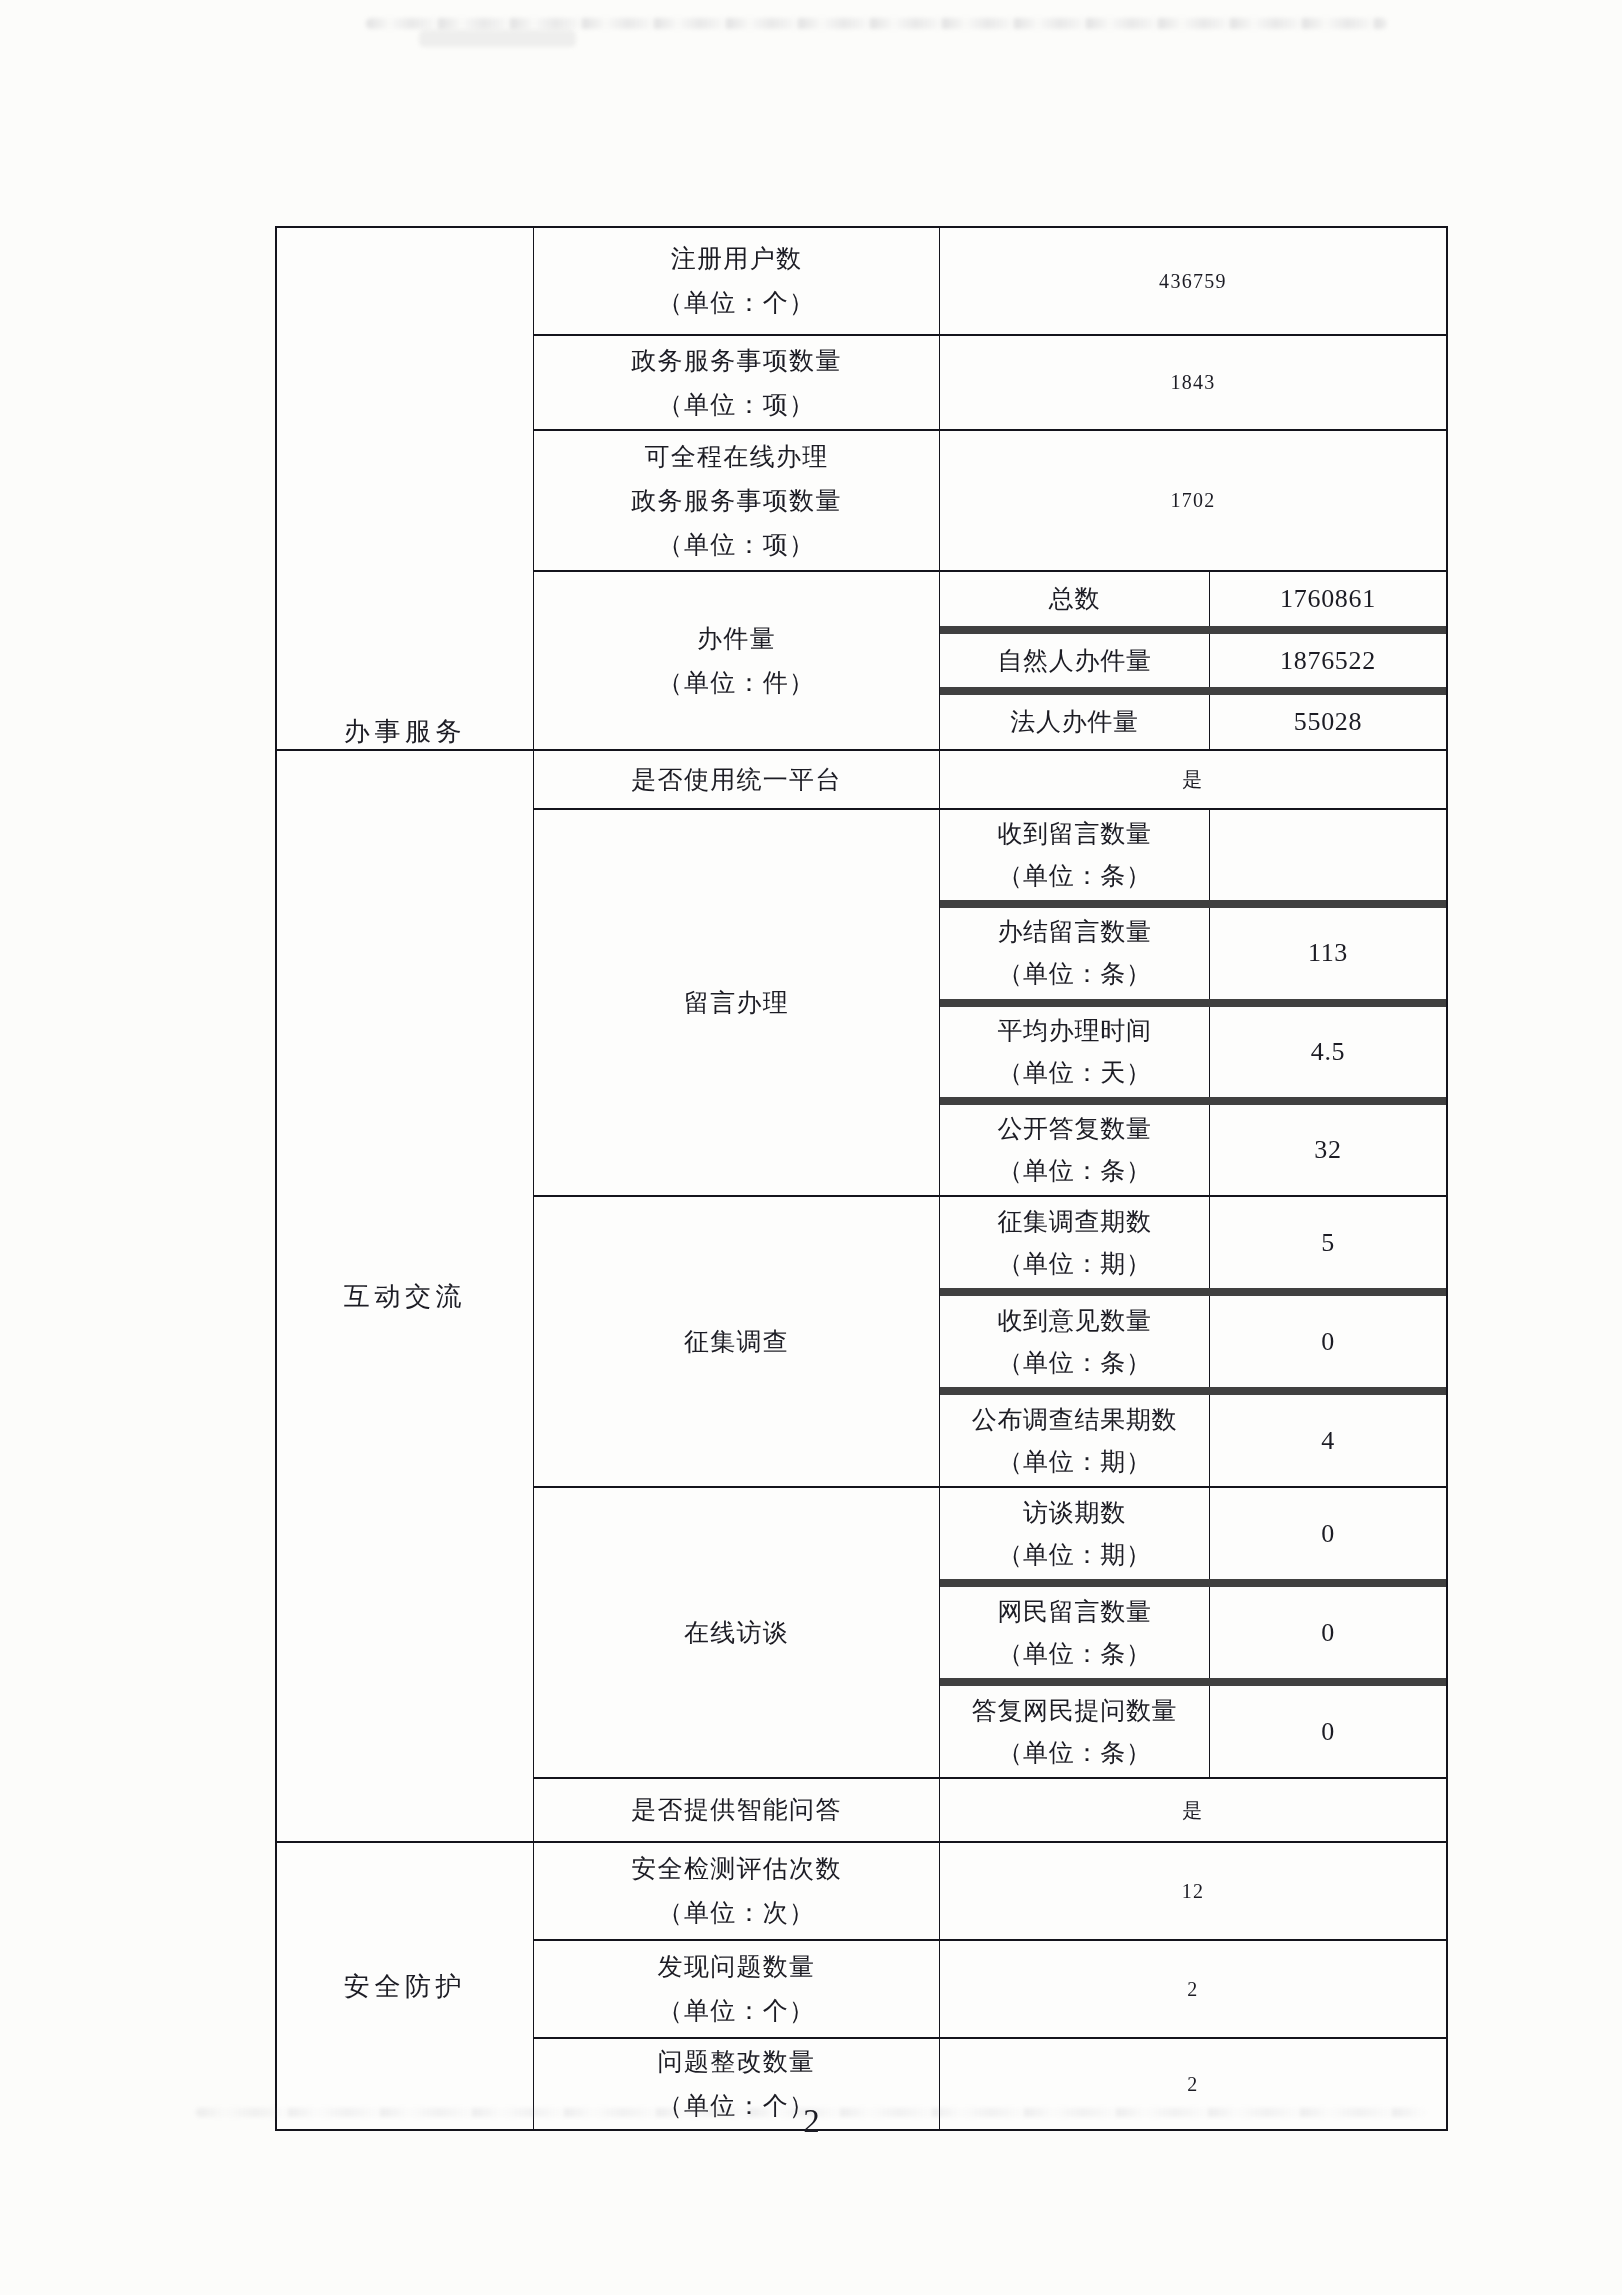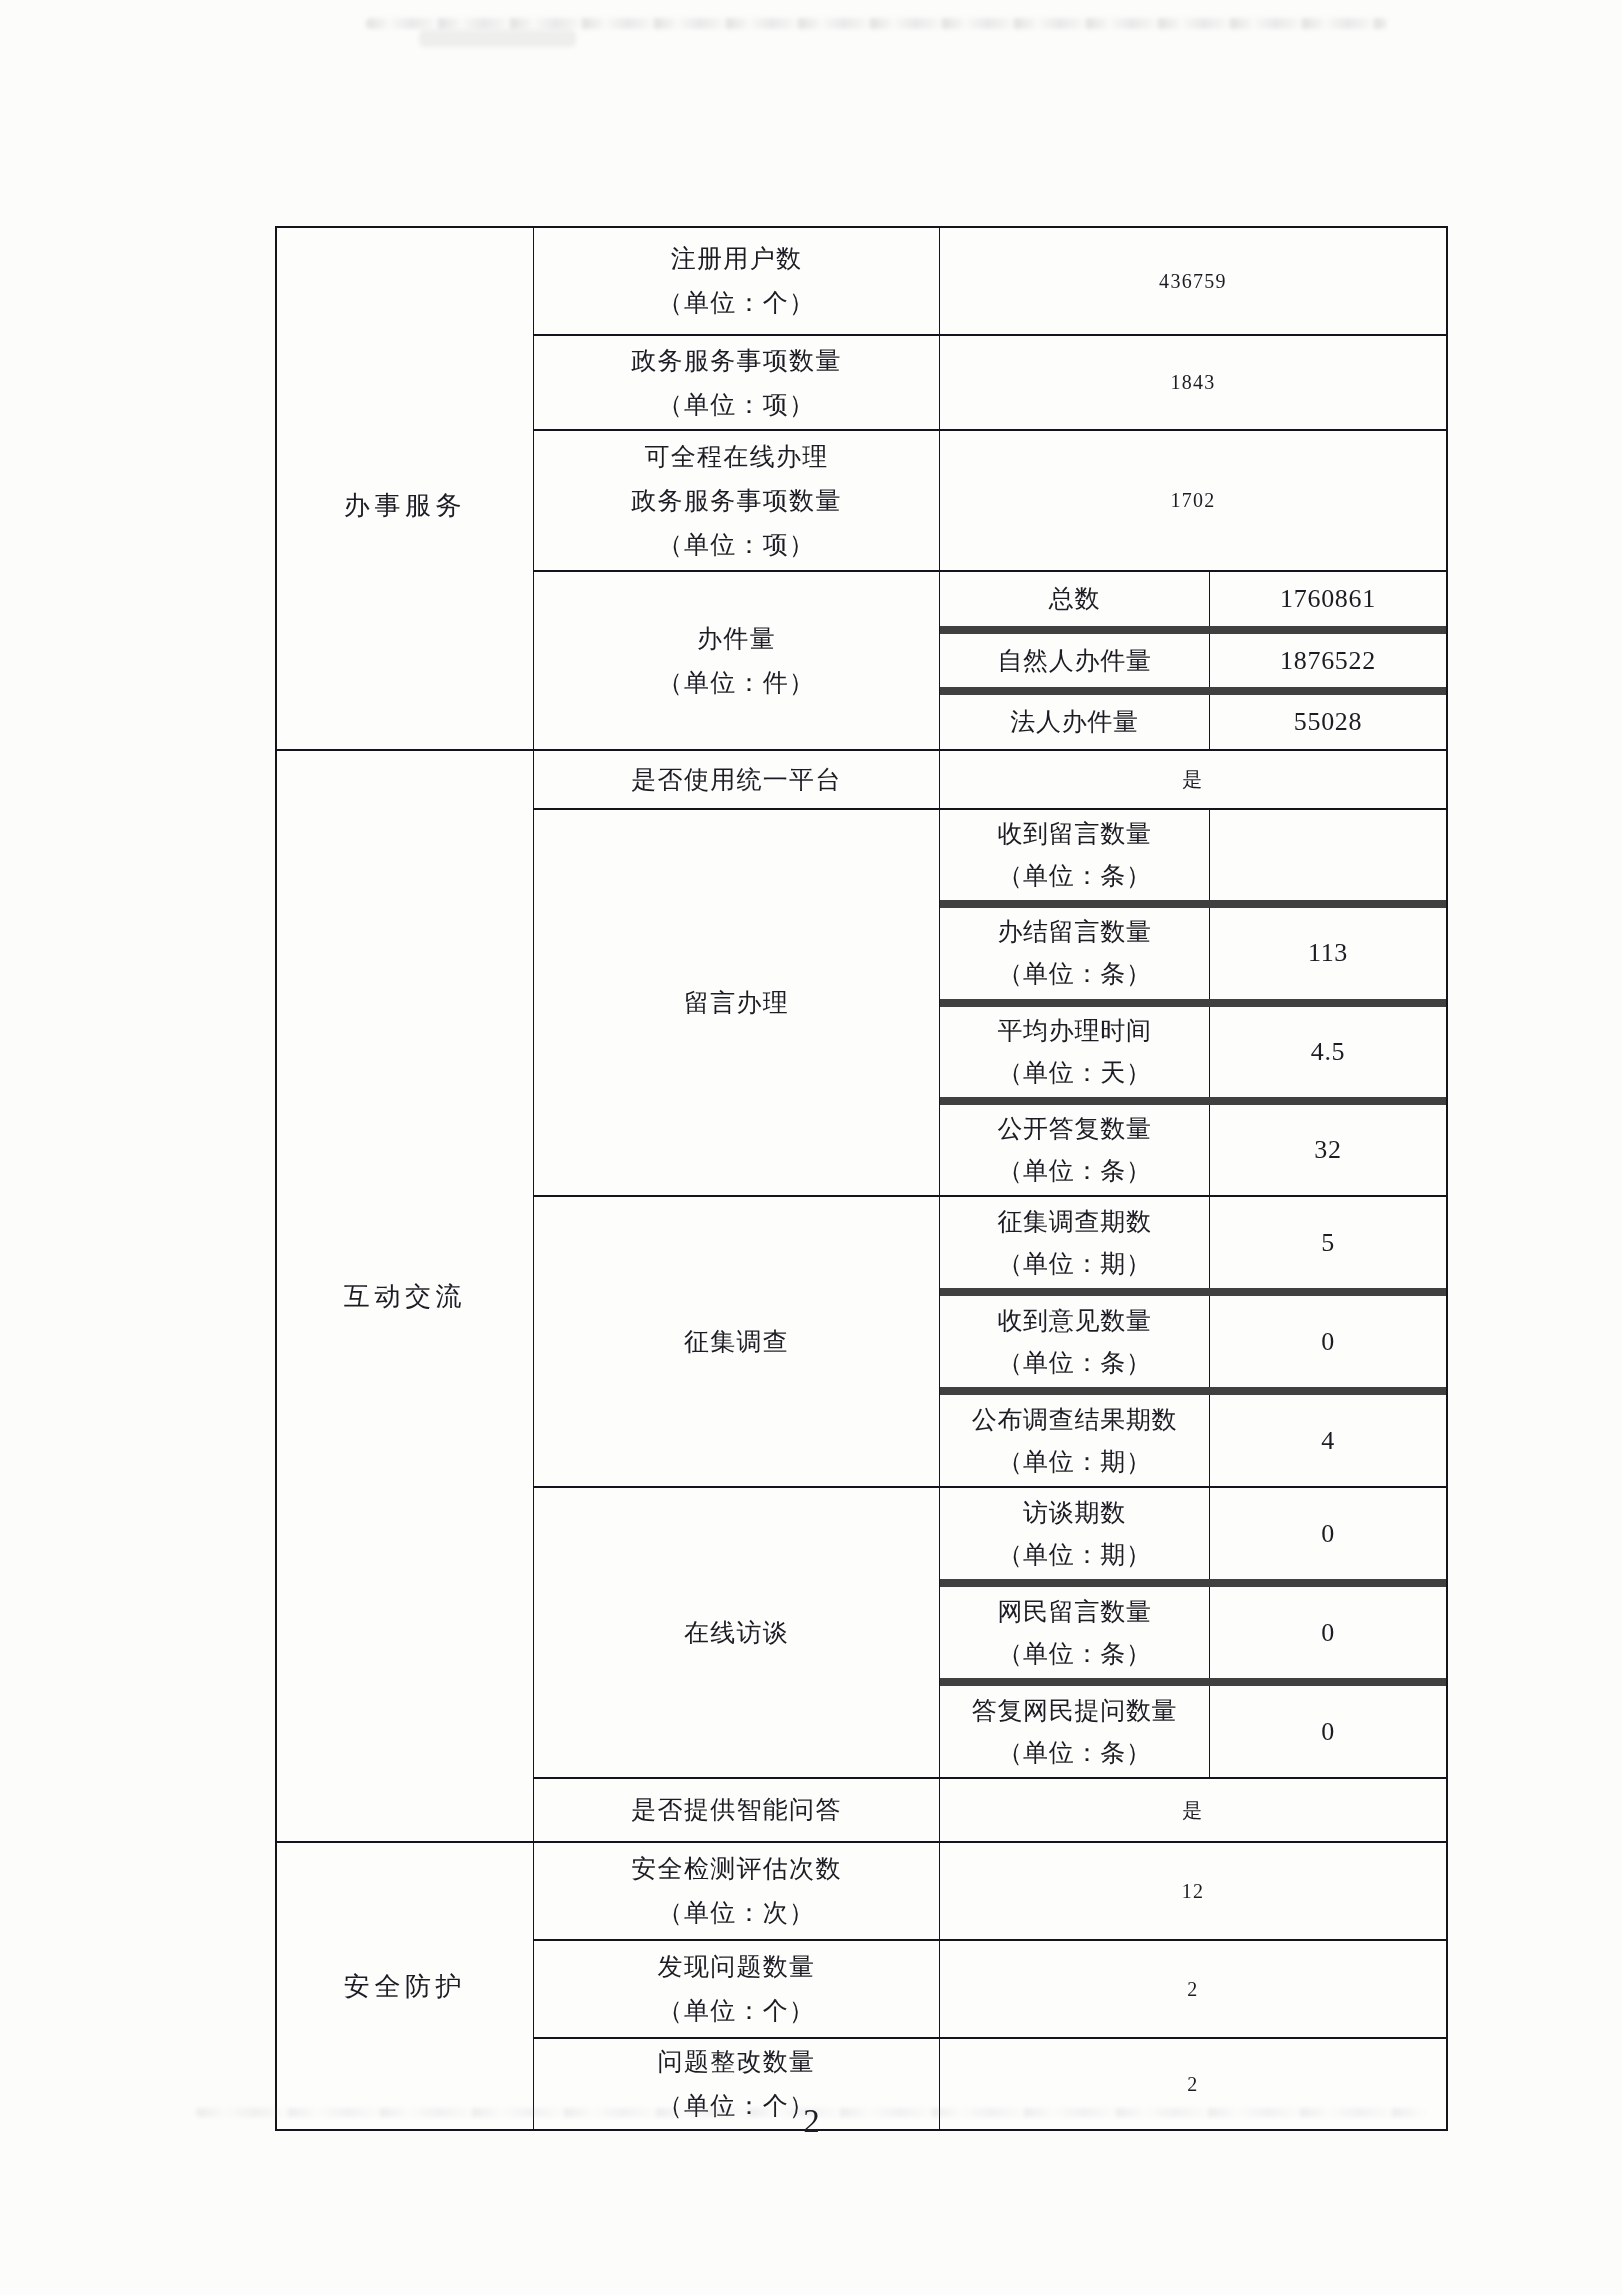--- a/index.html
+++ b/index.html
@@ -28,21 +28,21 @@
 
   .cat {
     flex: 0 0 257px;
     border-right: 1.3px solid #14141c;
     display: flex;
     justify-content: center;
     align-items: center;
     font-size: 26px;
     letter-spacing: 4.6px;
   }
-  .cat.top { align-items: center; padding-top: 33px; }
+  .cat.top { align-items: flex-end; padding-top: 33px; }
 
   .rows { flex: 1; display: flex; flex-direction: column; }
   .row { display: flex; border-bottom: 2px solid #14141c; }
   .row:last-child { border-bottom: none; }
 
   .lbl {
     flex: 0 0 406px;
     border-right: 1.3px solid #14141c;
     display: flex;
     flex-direction: column;

